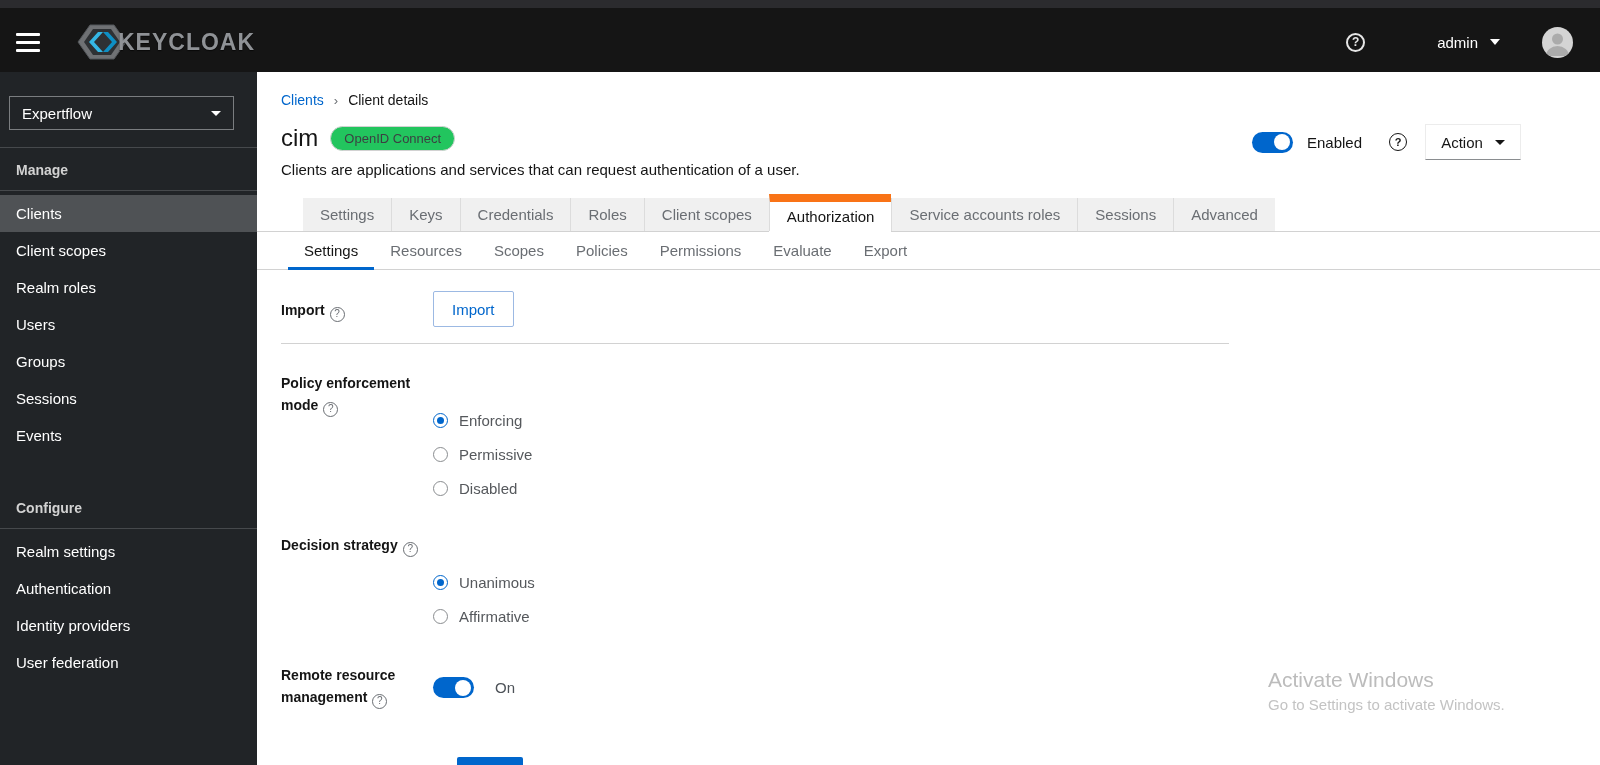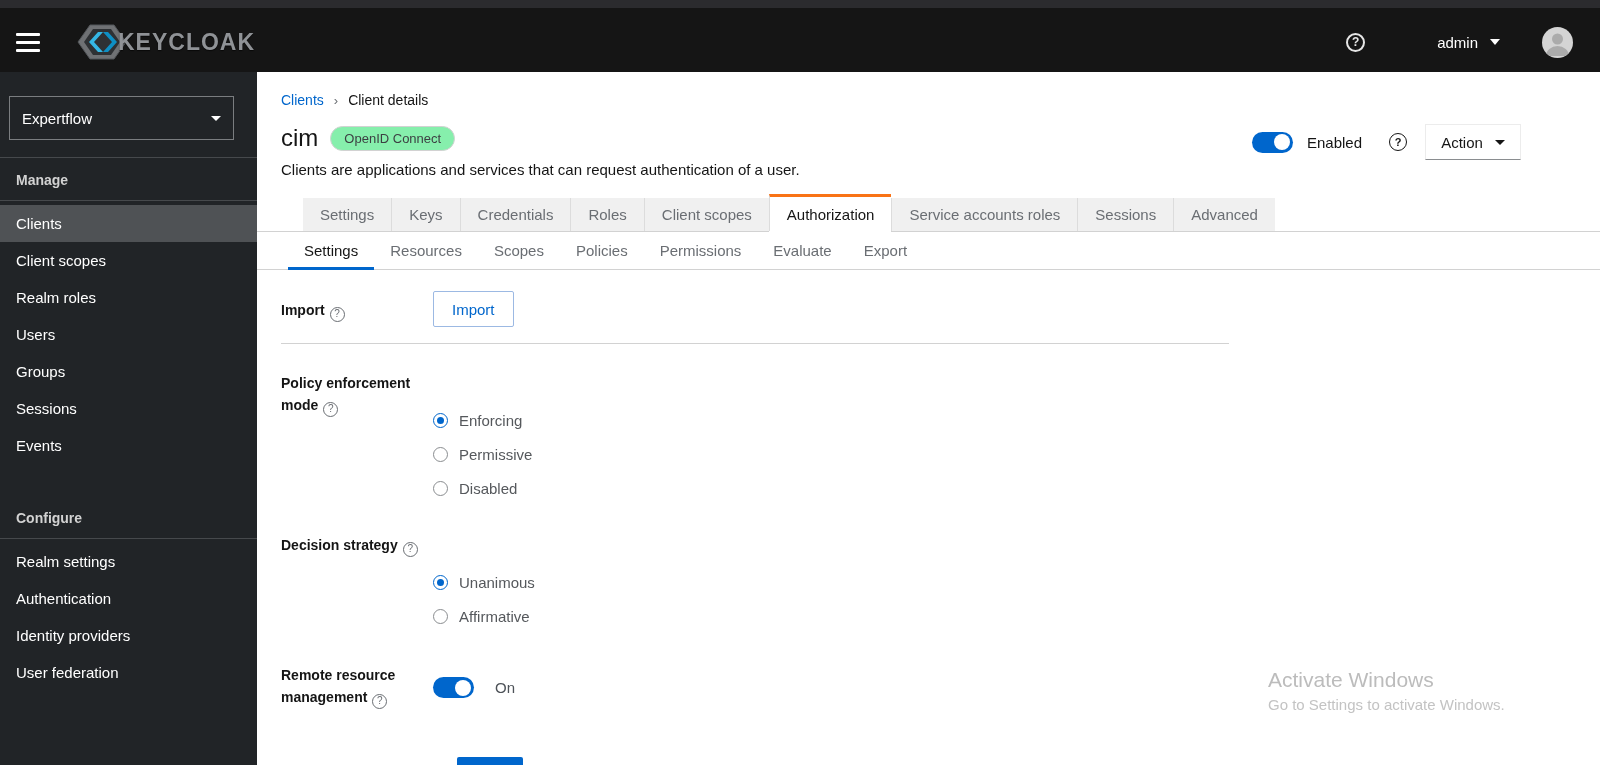--- a/index.html
+++ b/index.html
@@ -19,59 +19,59 @@
   .header-right { margin-left:auto; display:flex; align-items:center; }
   .help-ring { width:19px; height:19px; border:2px solid #e6e6e6; border-radius:50%; color:#e6e6e6;
                font-size:12px; font-weight:bold; display:inline-flex; align-items:center; justify-content:center; }
   .admin-menu { display:flex; align-items:center; gap:12px; margin-left:72px; color:#fff; font-size:15px; cursor:pointer; }
   .caret { width:0; height:0; border-left:5px solid transparent; border-right:5px solid transparent; border-top:6px solid #fff; }
   .avatar { width:31px; height:31px; border-radius:50%; background:#d4d4d4; margin-left:42px; overflow:hidden; }
 
   
   .sidebar { position:absolute; left:0; top:72px; width:257px; height:693px; background:#212427; color:#fff; }
   .realm-box { padding:24px 24px 17px 9px; border-bottom:1px solid #46494c; }
-  .realm-select { width:225px; height:44px; border:1px solid #7a7d80; background:#212427; color:#fff;
+  .realm-select { width:225px; height:34px; border:1px solid #7a7d80; background:#212427; color:#fff;
                   display:flex; align-items:center; padding:0 12px; font-size:15px; cursor:pointer; }
   .realm-select .caret { margin-left:auto; border-top-width:5px; }
   .nav-title { font-size:14px; color:#d2d2d2; font-weight:bold; padding:14px 16px 12px; border-bottom:1px solid #46494c; }
   .nav-item { font-size:15px; color:#fff; padding:9px 16px; cursor:pointer; line-height:19px; }
   .nav-item.active { background:#4f5255; }
   .nav-group { padding:4px 0 10px; }
   .nav-group + .nav-title { margin-top:22px; }
 
   
   .main { position:absolute; left:257px; top:72px; width:1343px; height:693px; background:#fff; }
   .breadcrumb { display:flex; align-items:center; gap:10px; font-size:14px; padding:20px 0 0 24px; }
   .crumb-link { color:#0066cc; text-decoration:none; cursor:pointer; }
   .crumb-sep { color:#6a6e73; font-size:13px; }
   .crumb-current { color:#151515; }
 
   .title-row { display:flex; align-items:center; gap:12px; padding:16px 0 0 24px; }
   .page-title { font-size:24px; color:#151515; font-weight:normal; }
-  .badge { border:1px solid #d2d2d2; background:#86efac; color:#3c3f42; font-size:13px;
+  .badge { border:1px solid #d2d2d2; background:#22c55e; color:#3c3f42; font-size:13px;
            padding:4px 13px; border-radius:14px; }
   .page-desc { font-size:15px; color:#151515; padding:9px 0 0 24px; }
 
   .page-actions { position:absolute; top:52px; right:79px; display:flex; align-items:center; }
   .toggle { width:41px; height:21px; border-radius:11px; background:#0066cc; position:relative; cursor:pointer; flex-shrink:0; }
   .toggle::after { content:""; position:absolute; top:2.5px; right:3px; width:16px; height:16px; background:#fff; border-radius:50%; }
   .enabled-label { font-size:15px; color:#151515; margin-left:14px; }
   .help-dark { width:18px; height:18px; border:1.5px solid #151515; border-radius:50%; color:#151515;
                font-size:11px; font-weight:bold; display:inline-flex; align-items:center; justify-content:center; margin-left:27px; }
   .action-btn { margin-left:18px; width:96px; height:36px; background:#fff; border:1px solid #ececec;
                 border-bottom:1px solid #8a8d90; display:flex; align-items:center; justify-content:center;
                 gap:12px; font-size:15px; color:#151515; cursor:pointer; }
   .action-btn .caret { border-top-color:#151515; border-top-width:5px; }
 
   
   .tabs { display:flex; align-items:flex-end; border-bottom:1px solid #d2d2d2; height:37px; padding-left:46px; margin-top:17px; }
   .tab { background:#f0f0f0; color:#6a6e73; font-size:15px; padding:6px 17px; height:33px;
          border-left:1px solid #dcdcdc; cursor:pointer; white-space:nowrap; display:flex; align-items:center; }
   .tab:first-child { border-left:none; }
-  .tab.active { background:#fff; color:#151515; border-top:3px solid #f97316; height:37px;
+  .tab.active { background:#fff; color:#151515; border-top:8px solid #f97316; height:37px;
                 box-shadow:0 1px 0 #fff;margin-top:40px; }
 
   .subtabs { display:flex; align-items:flex-end; border-bottom:1px solid #d2d2d2; height:38px; padding-left:31px; }
   .subtab { font-size:15px; color:#6a6e73; padding:9px 16px 8px; cursor:pointer; border-bottom:3px solid transparent; margin-bottom:-1px; }
   .subtab.active { color:#151515; border-bottom-color:#0066cc; }
 
   
   .form { padding:21px 0 0 24px; }
   .form-row { display:flex; margin-bottom:0; }
   .form-label { width:152px; flex-shrink:0; font-size:14px; font-weight:bold; color:#151515; line-height:22px; padding-top:8px; }

